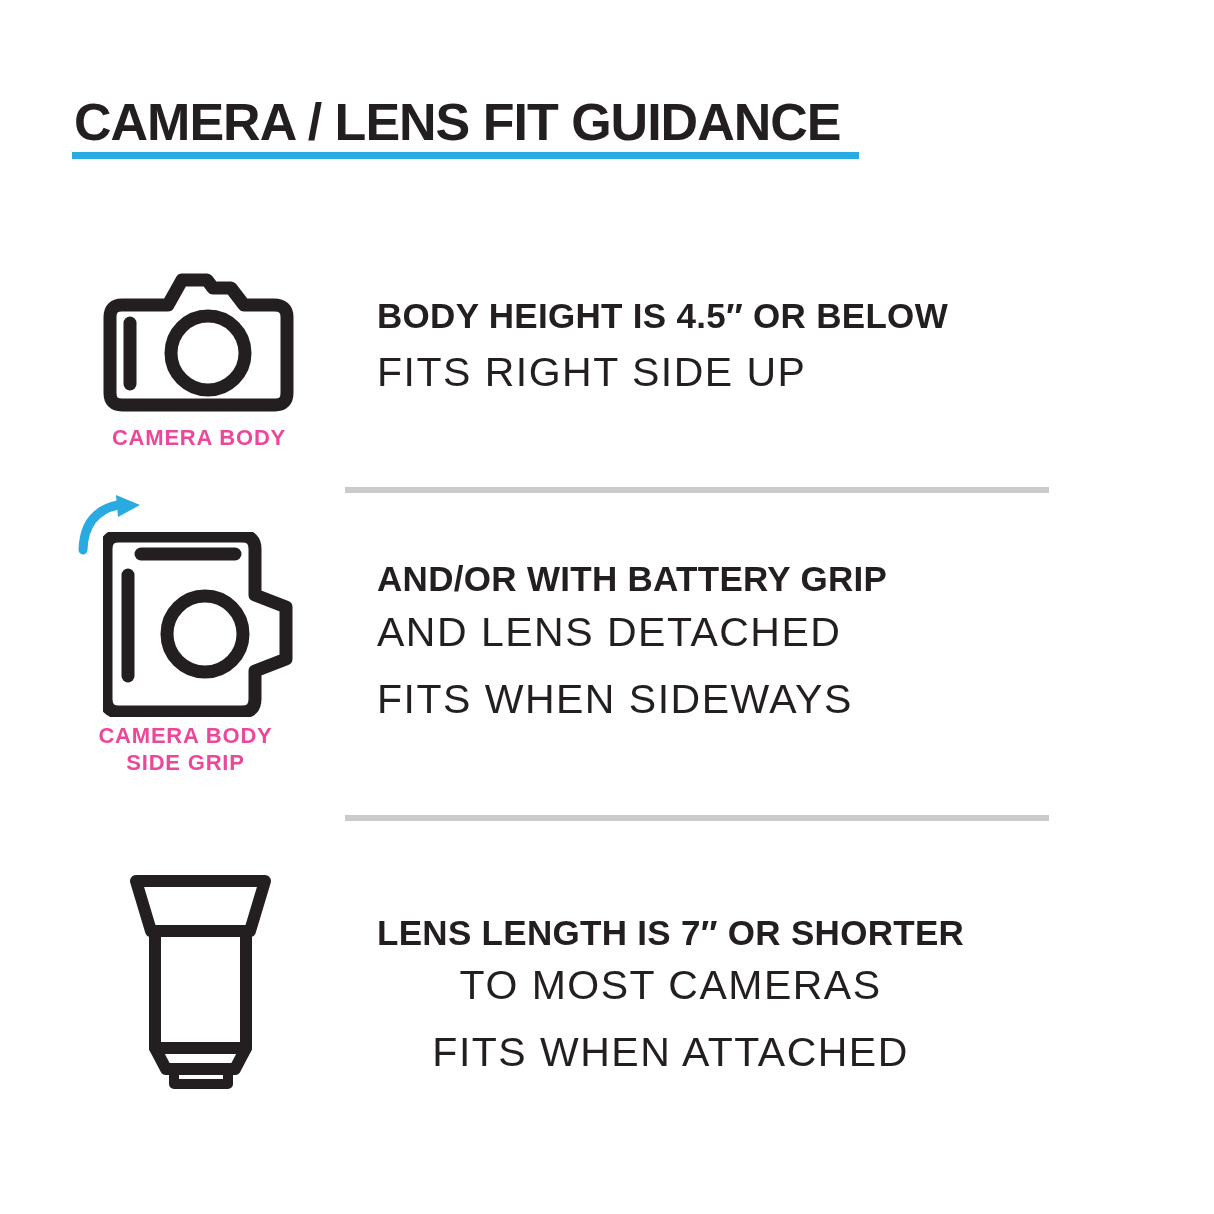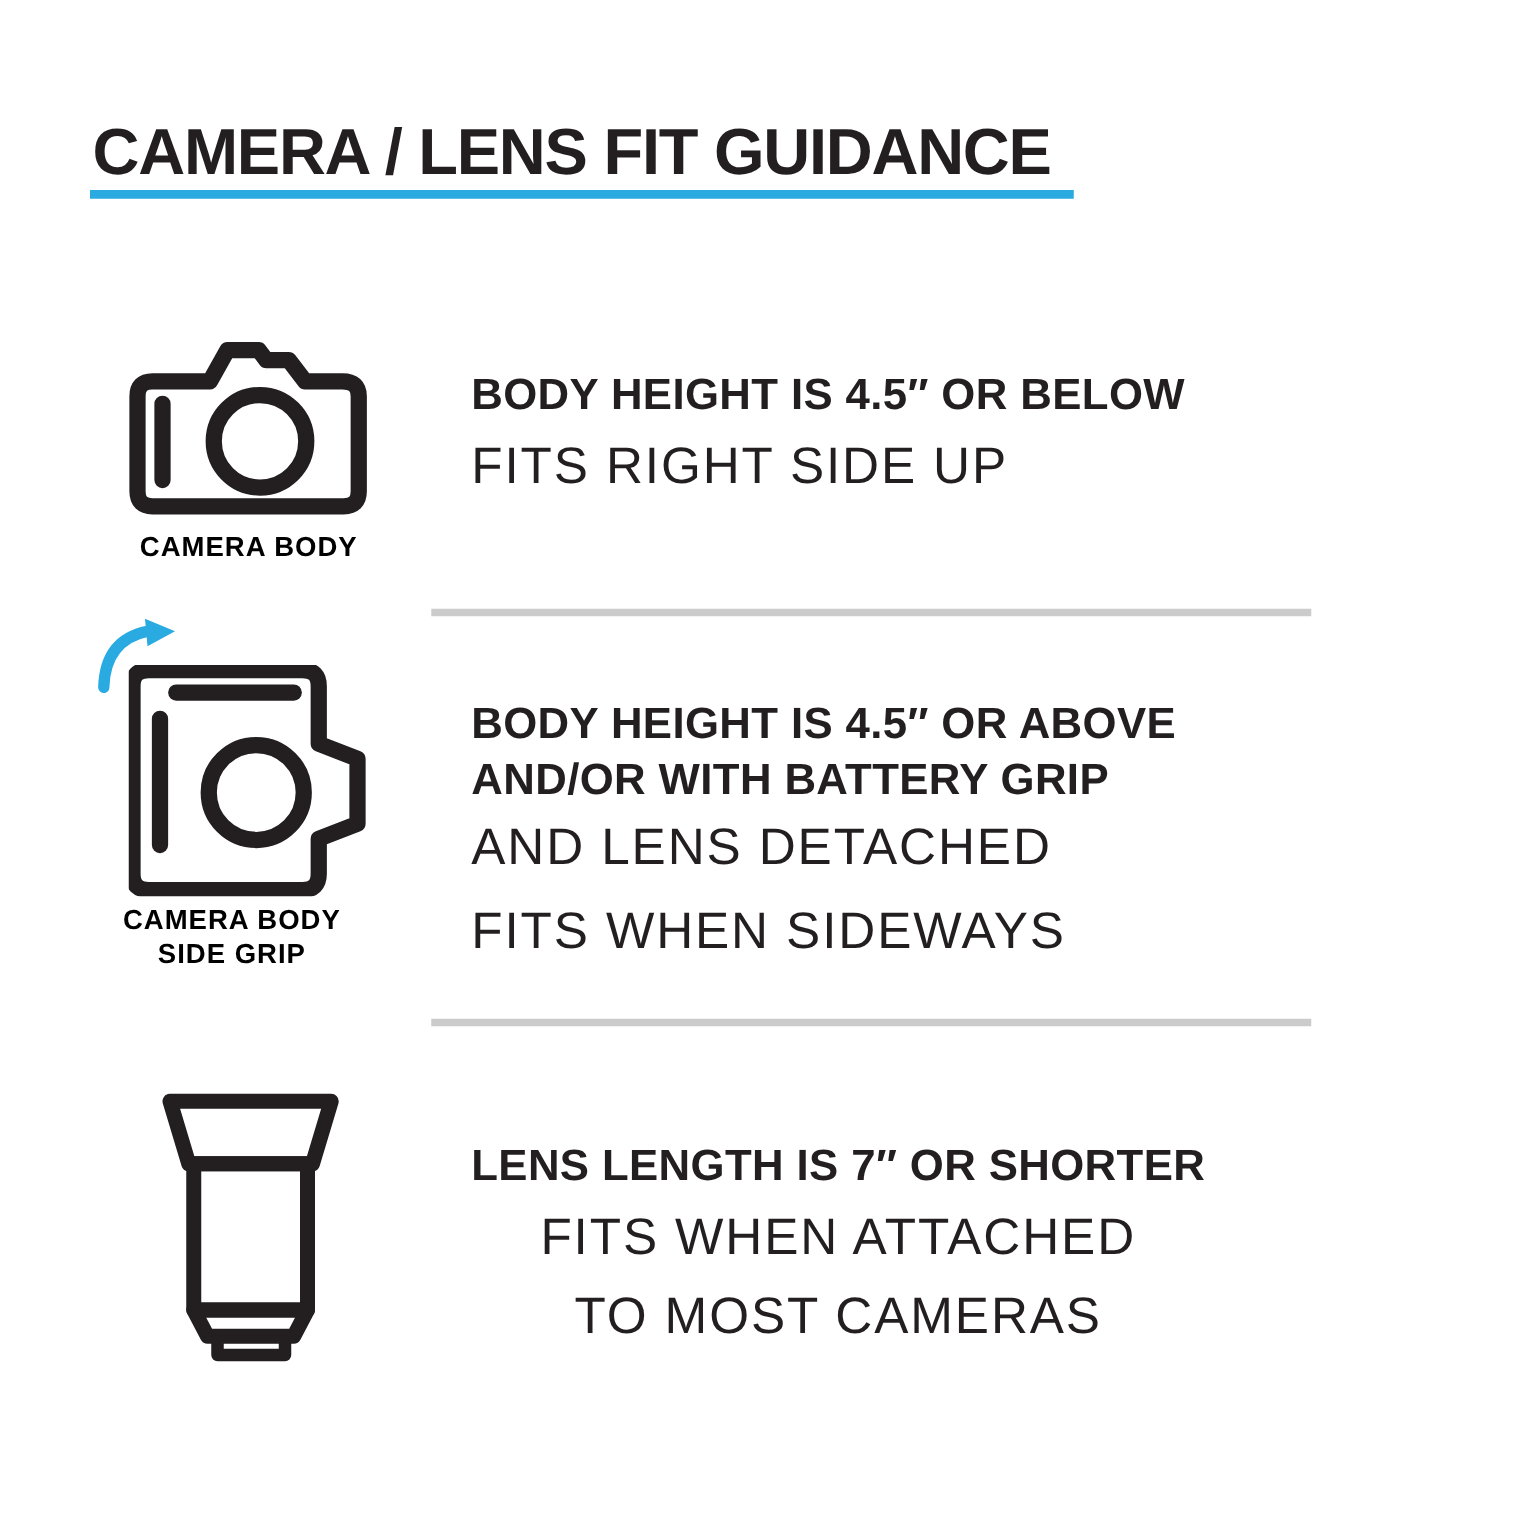--- a/index.html
+++ b/index.html
@@ -44,21 +44,21 @@
   }
   #divider-1 { top: 487px; }
   #divider-2 { top: 815px; }
 
   .icon-label {
     font-size: 22px;
     font-weight: 800;
     letter-spacing: 0.8px;
     line-height: 27px;
     text-align: center;
-    color: #000000;
+    color: #ec4899;
     white-space: nowrap;
   }
 
   .text-block { white-space: nowrap; margin-left: 33px; }
   .cond-line {
     font-size: 35px;
     font-weight: 800;
     letter-spacing: 0.3px;
     line-height: 45px;
     color: #231f20;
@@ -108,37 +108,36 @@
       <line x1="38" y1="22" x2="132" y2="22" stroke="#231f20" stroke-width="13" stroke-linecap="round"></line>
       <line x1="25" y1="43" x2="25" y2="144" stroke="#231f20" stroke-width="13" stroke-linecap="round"></line>
       <circle cx="102" cy="102" r="38" fill="none" stroke="#231f20" stroke-width="13"></circle>
     </svg>
     <div class="abs icon-label" style="left:68px; top:722px; width:235px;">
       <div>CAMERA BODY</div>
       <div>SIDE GRIP</div>
     </div>
 
     <div class="abs text-block" style="left:344px; top:556px;">
-      <div class="cond-line">BODY HEIGHT IS 4.5″ OR ABOVE</div>
       <div class="cond-line">AND/OR WITH BATTERY GRIP</div>
       <div class="result-line">AND LENS DETACHED</div>
       <div class="result-line result-gap">FITS WHEN SIDEWAYS</div>
     </div>
   </div>
 
   <div id="divider-2" class="abs divider"></div>
 
   <div>
     <svg class="abs" style="left:126px; top:874px;" width="150" height="216" viewBox="0 0 150 216">
       <path d="M 10 7 H 139 L 124 57 H 25 Z" fill="none" stroke="#231f20" stroke-width="12" stroke-linejoin="round"></path>
       <rect x="29" y="57" width="91" height="117" fill="none" stroke="#231f20" stroke-width="12" stroke-linejoin="round"></rect>
       <path d="M 29 174 H 120 L 109 195 H 40 Z" fill="none" stroke="#231f20" stroke-width="12" stroke-linejoin="round"></path>
       <rect x="48" y="195" width="54" height="15" fill="none" stroke="#231f20" stroke-width="10" stroke-linejoin="round"></rect>
     </svg>
 
     <div class="abs text-block" style="left:344px; top:912px;text-align:center;">
       <div class="cond-line" style="line-height:42px;">LENS LENGTH IS 7″ OR SHORTER</div>
+      <div class="result-line">TO MOST CAMERAS</div>
       <div class="result-line result-gap">FITS WHEN ATTACHED</div>
-      <div class="result-line">TO MOST CAMERAS</div>
     </div>
   </div>
 
 </div>
 
 </body></html>

